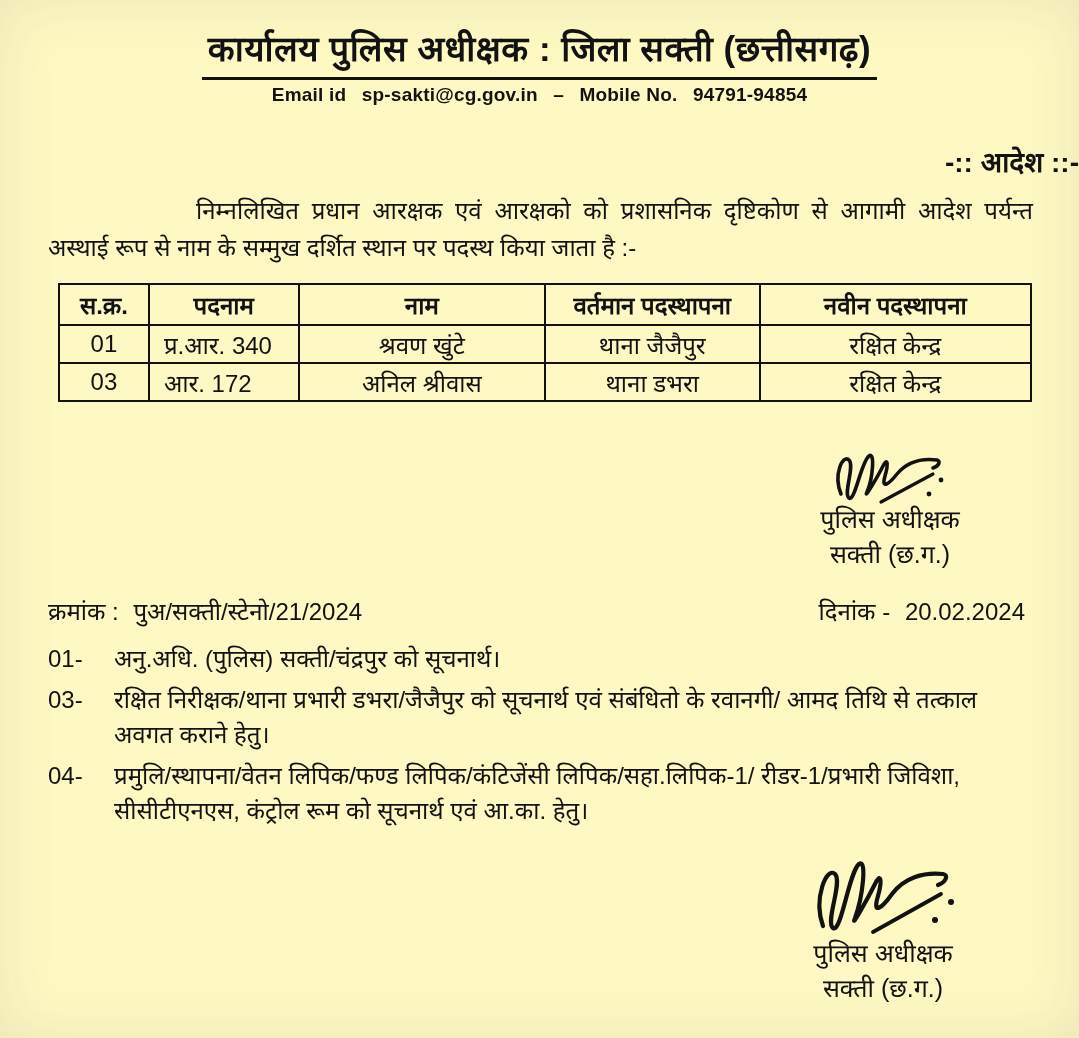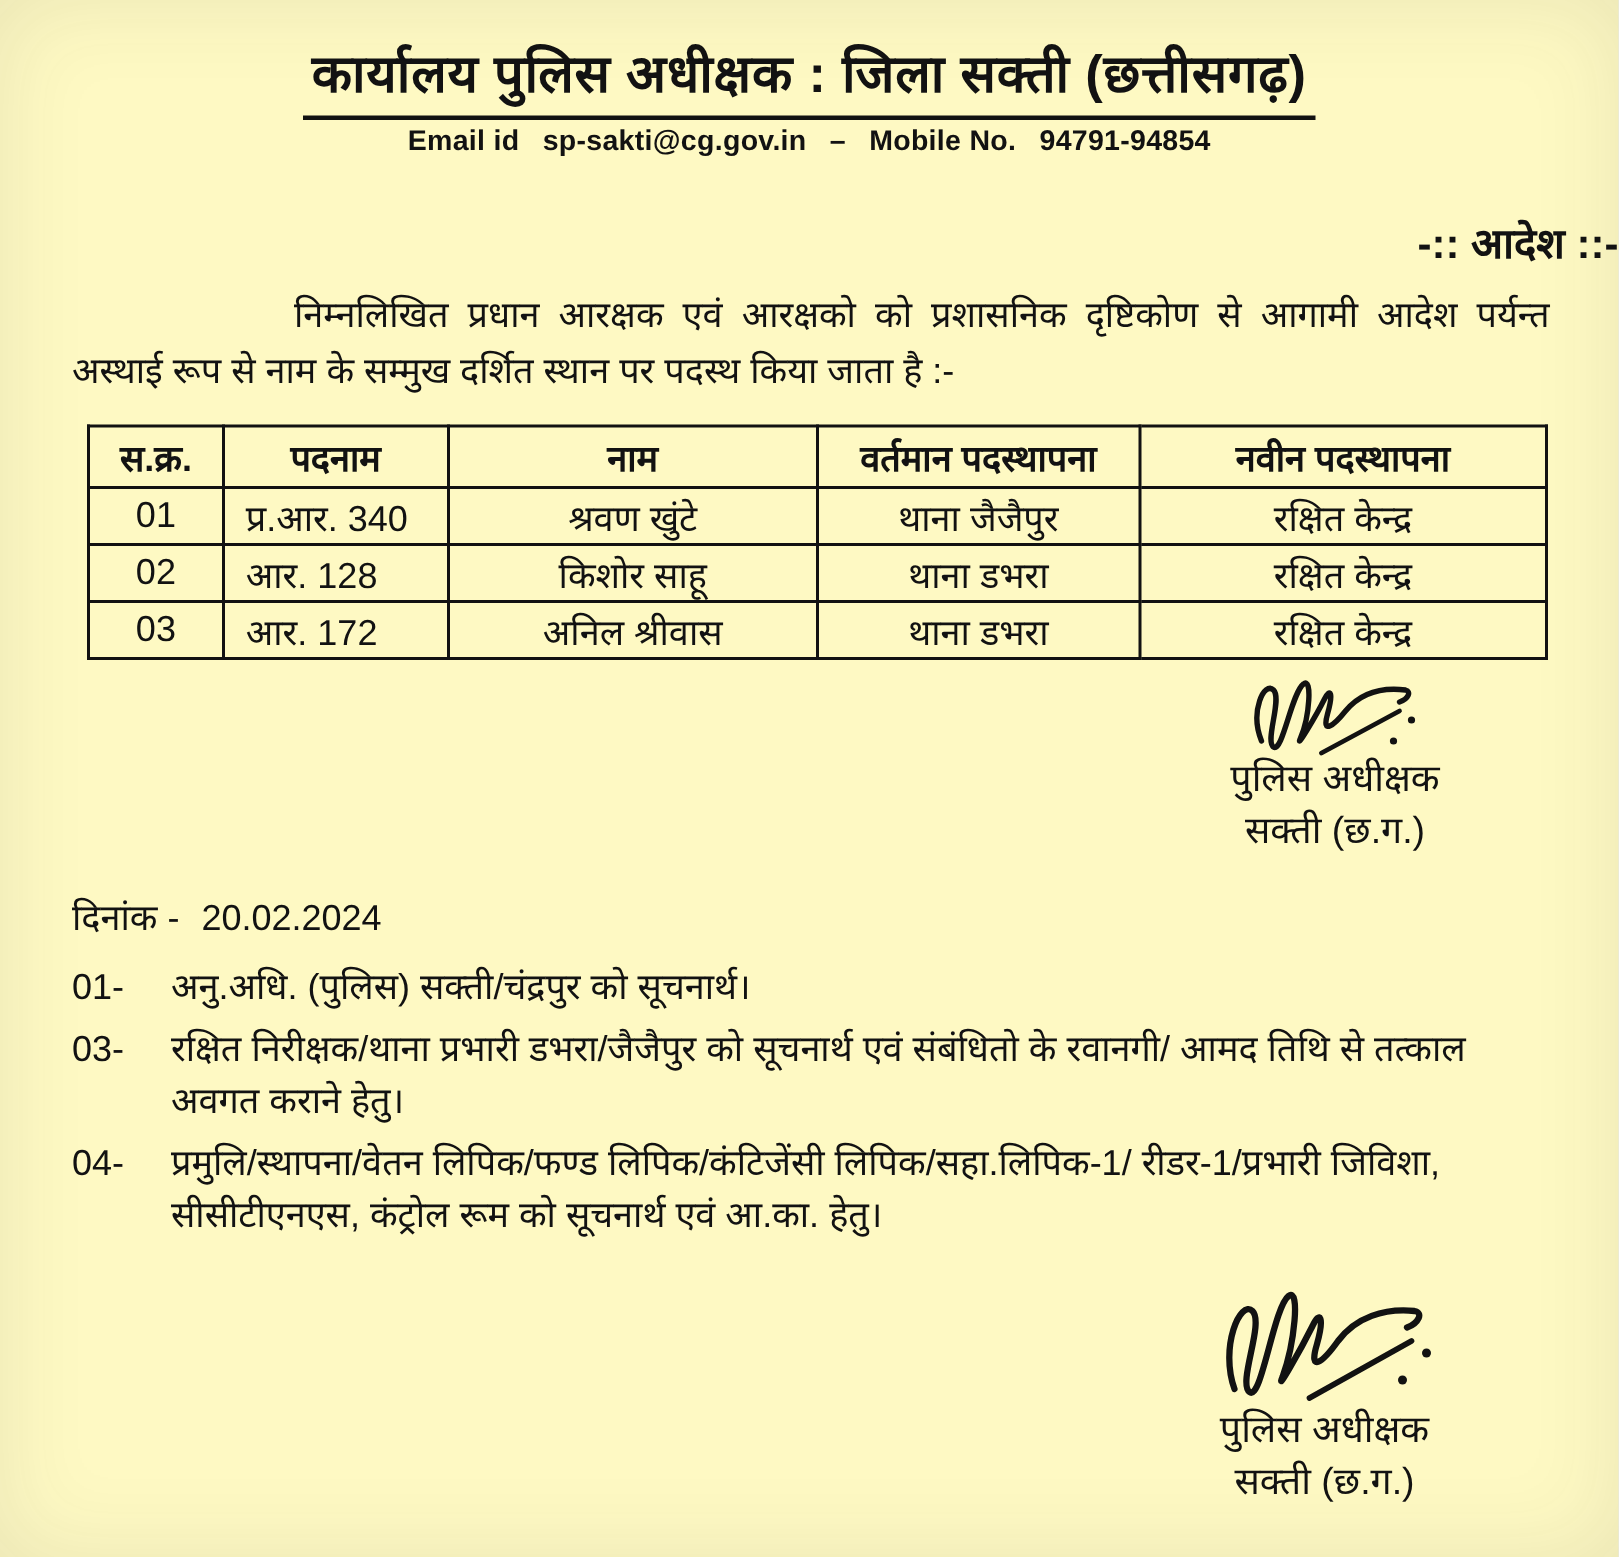--- a/index.html
+++ b/index.html
@@ -155,27 +155,20 @@
     </thead>
     <tbody>
       <tr>
         <td>01</td>
         <td class="col-rank">प्र.आर. 340</td>
         <td>श्रवण खुंटे</td>
         <td>थाना जैजैपुर</td>
         <td>रक्षित केन्द्र</td>
       </tr>
       <tr>
-        <td>02</td>
-        <td class="col-rank">आर. 128</td>
-        <td>किशोर साहू</td>
-        <td>थाना डभरा</td>
-        <td>रक्षित केन्द्र</td>
-      </tr>
-      <tr>
         <td>03</td>
         <td class="col-rank">आर. 172</td>
         <td>अनिल श्रीवास</td>
         <td>थाना डभरा</td>
         <td>रक्षित केन्द्र</td>
       </tr>
     </tbody>
   </table>
 
   <div class="sign-block sign-top">
@@ -183,20 +176,24 @@
       <path d="M16 50 C8 30 18 10 24 16 C30 22 18 50 24 54 C30 58 36 18 44 12 C50 7 48 34 42 48 C38 57 52 34 58 22 C62 14 64 18 60 32 C56 46 64 40 72 30 C82 18 96 14 112 16 C116 17 114 22 108 24" stroke="#121212" stroke-width="3.6" stroke-linecap="round"></path>
       <path d="M56 58 L108 30" stroke="#121212" stroke-width="3.2" stroke-linecap="round"></path>
       <circle cx="116" cy="36" r="2.4" fill="#121212"></circle>
       <circle cx="104" cy="50" r="2.4" fill="#121212"></circle>
     </svg>
     <div>पुलिस अधीक्षक</div>
     <div>सक्ती (छ.ग.)</div>
   </div>
 
   <div class="ref-line">
+    <div class="part">
+      <span>क्रमांक :</span>
+      <span>पुअ/सक्ती/स्टेनो/21/2024</span>
+    </div>
     <div class="part">
       <span>दिनांक -</span>
       <span>20.02.2024</span>
     </div>
   </div>
 
   <div class="copies">
     <div class="copies-items">
       <div class="copy-item">
         <div class="copy-num">01-</div>

